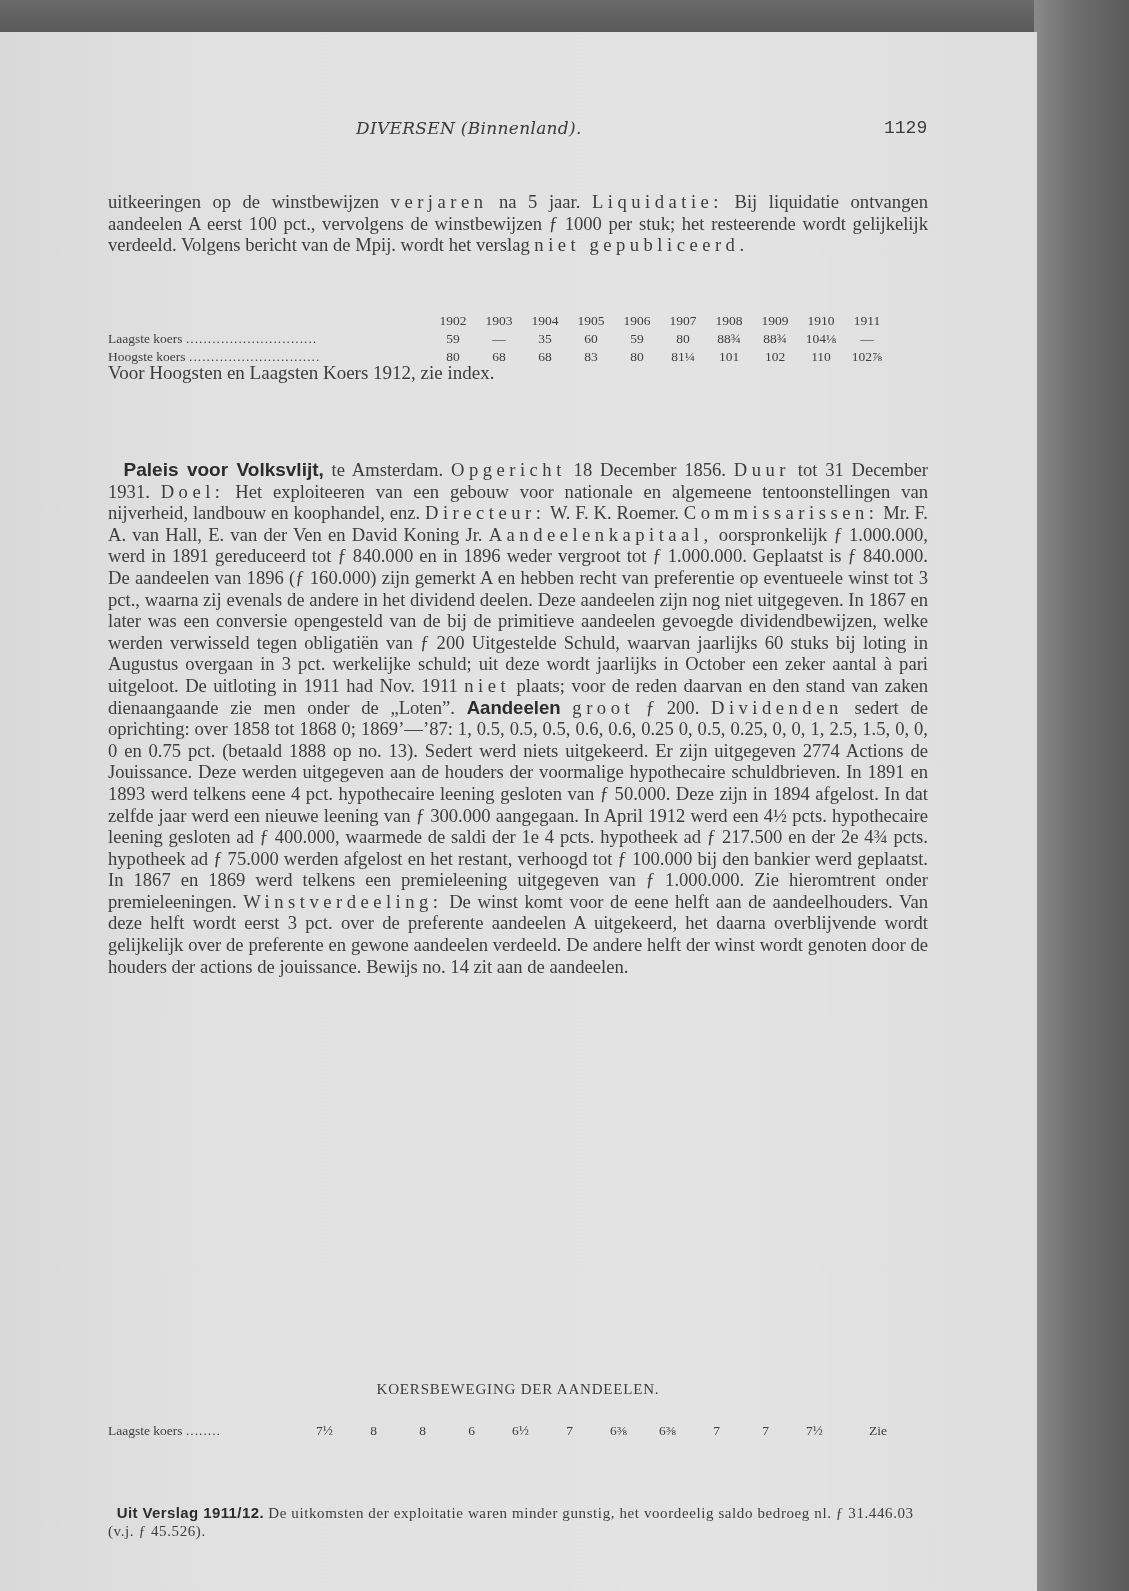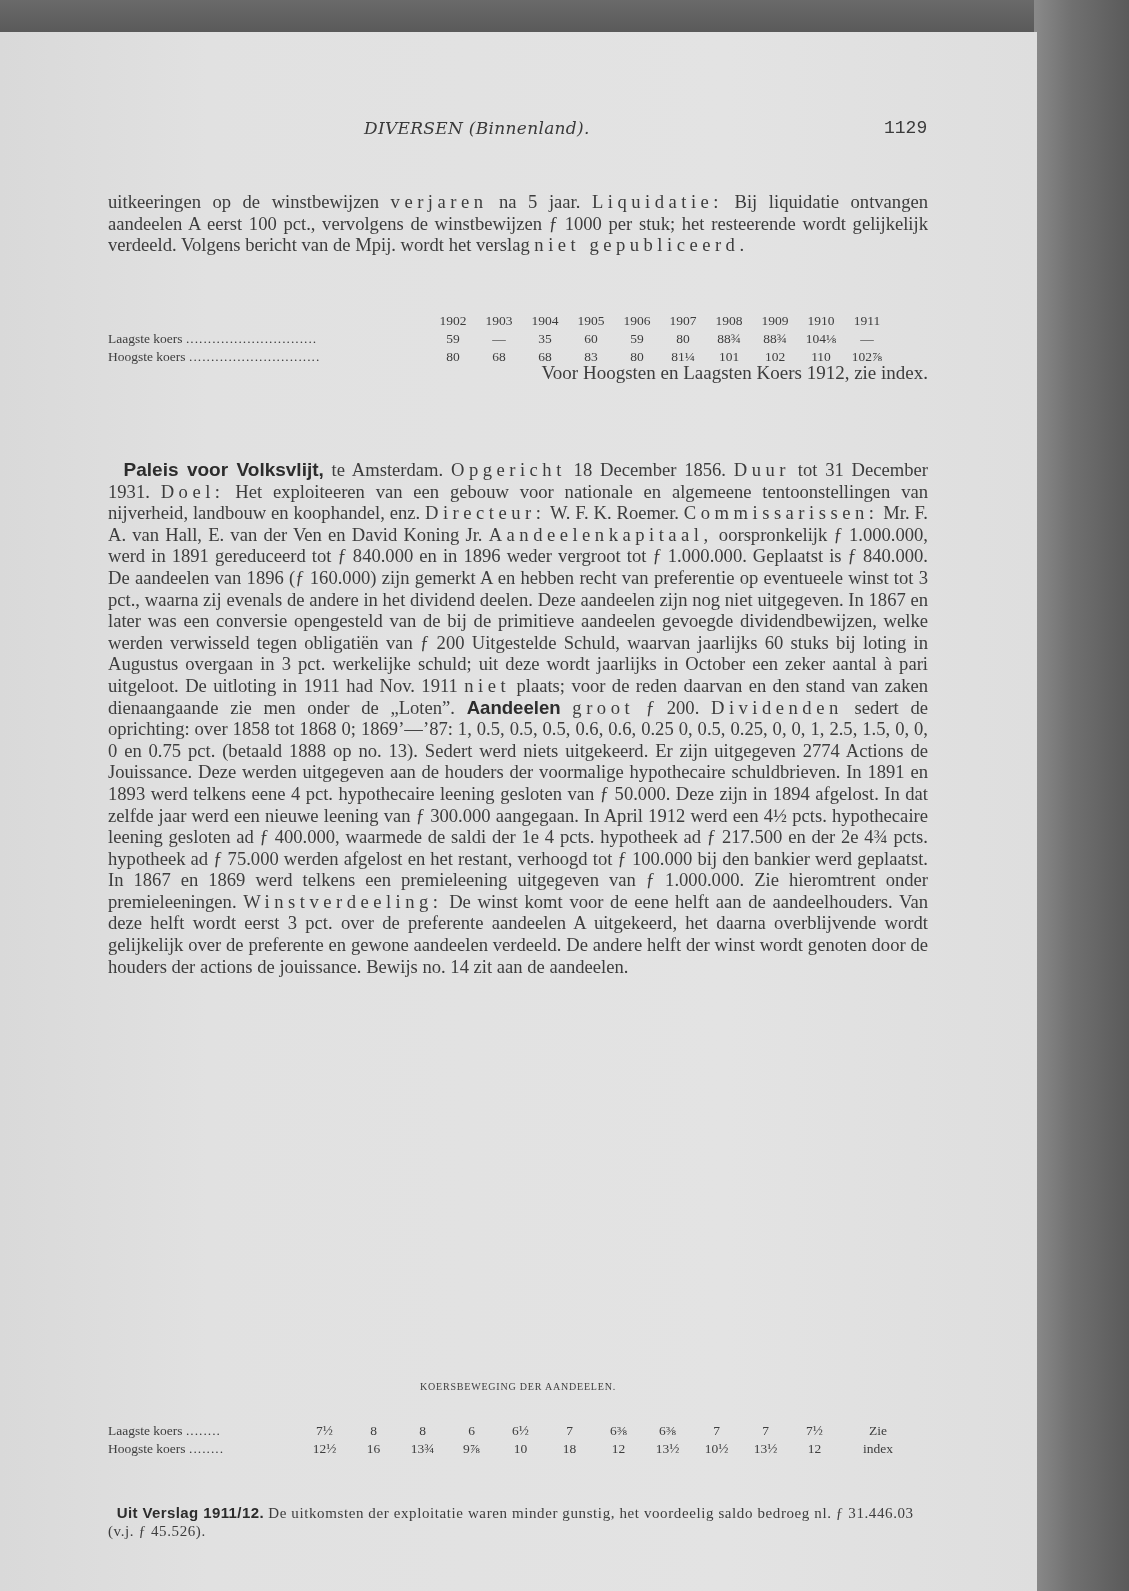--- a/index.html
+++ b/index.html
@@ -19,21 +19,21 @@
   .page {
     position:absolute; left:0; top:32px; width:1037px; height:1559px;
     background:linear-gradient(90deg,#d9d9d9 0%,#e1e1e1 20%,#e3e3e3 70%,#dedede 100%);
     color:#3a3a3a;
   }
   .header {
     position:absolute; top:86px; left:0; width:1037px; height:24px;
     font-size:17px;
   }
   .header .title {
-    position:absolute; left:364px; top:0; font-style:italic; letter-spacing:0.3px;
+    position:absolute; left:356px; top:0; font-style:italic; letter-spacing:0.3px;
   }
   .header .pagenum {
     position:absolute; left:884px; top:0; font-family:Liberation Mono, monospace; font-size:18px;
   }
   .body {
     position:absolute; left:108px; top:138px; width:820px;
     font-family:"Liberation Serif", serif;
     font-size:18.6px; line-height:21.6px; text-align:justify;
     color:#3d3d3d;
     margin-top:21px;
@@ -46,28 +46,28 @@
   table.koers {
     border-collapse:collapse;
     font-family:"Liberation Serif", serif; font-size:13.5px; color:#3d3d3d;
   }
   table.koers td, table.koers th { padding:0; font-weight:normal; text-align:center; white-space:nowrap; }
   table.koers td.lbl { text-align:left; }
   .t1 { position:absolute; left:108px; top:280px; }
   .t1 td.lbl { width:322px; }
   .t1 td.v, .t1 th.v { width:46px; height:18px; }
   .note1 {
-    position:absolute; left:108px; top:330px; width:820px; text-align:right;
+    position:absolute; left:108px; top:330px; width:820px; text-align:left;
     font-family:"Liberation Serif", serif; font-size:19px; color:#3d3d3d;
   }
   .p2 { position:absolute; left:108px; top:406px; width:820px; }
   .p2 .lead { font-size:19px; }
   .t2title {
     position:absolute; left:108px; top:1349px; width:820px; text-align:center;
-    font-family:"Liberation Serif", serif; font-size:10px; letter-spacing:0.8px; color:#3d3d3d;
+    font-family:"Liberation Serif", serif; font-size:15px; letter-spacing:0.8px; color:#3d3d3d;
   }
   .t2 { position:absolute; left:108px; top:1390px; }
   .t2 td.lbl { width:192px; }
   .t2 td.v, .t2 th.v { width:49px; height:18px; }
   .t2 td.v.last, .t2 th.v.last { width:78px; }
   .verslag {
     position:absolute; left:108px; top:1472px; width:820px;
     font-family:"Liberation Serif", serif; font-size:15px; line-height:18px; color:#3d3d3d;
     letter-spacing:0.6px;
   }
@@ -157,35 +157,20 @@
       <td class="v">6</td>
       <td class="v">6½</td>
       <td class="v">7</td>
       <td class="v">6⅜</td>
       <td class="v">6⅜</td>
       <td class="v">7</td>
       <td class="v">7</td>
       <td class="v">7½</td>
       <td class="v last">Zie</td>
     </tr>
-    <tr>
-      <td class="lbl"><span>Hoogste koers</span> <span class="dots">........</span></td>
-      <td class="v">12½</td>
-      <td class="v">16</td>
-      <td class="v">13¾</td>
-      <td class="v">9⅞</td>
-      <td class="v">10</td>
-      <td class="v">18</td>
-      <td class="v">12</td>
-      <td class="v">13½</td>
-      <td class="v">10½</td>
-      <td class="v">13½</td>
-      <td class="v">12</td>
-      <td class="v last">index</td>
-    </tr>
   </tbody>
     </table>
 
   <div class="verslag">
     &nbsp;&nbsp;<span class="bold-sans">Uit Verslag 1911/12.</span><span> De uitkomsten der exploitatie waren minder gunstig, het voordeelig saldo bedroeg nl. ƒ 31.446.03 (v.j. ƒ 45.526).</span>
   </div>
 
 </div>
 
 </body></html>

